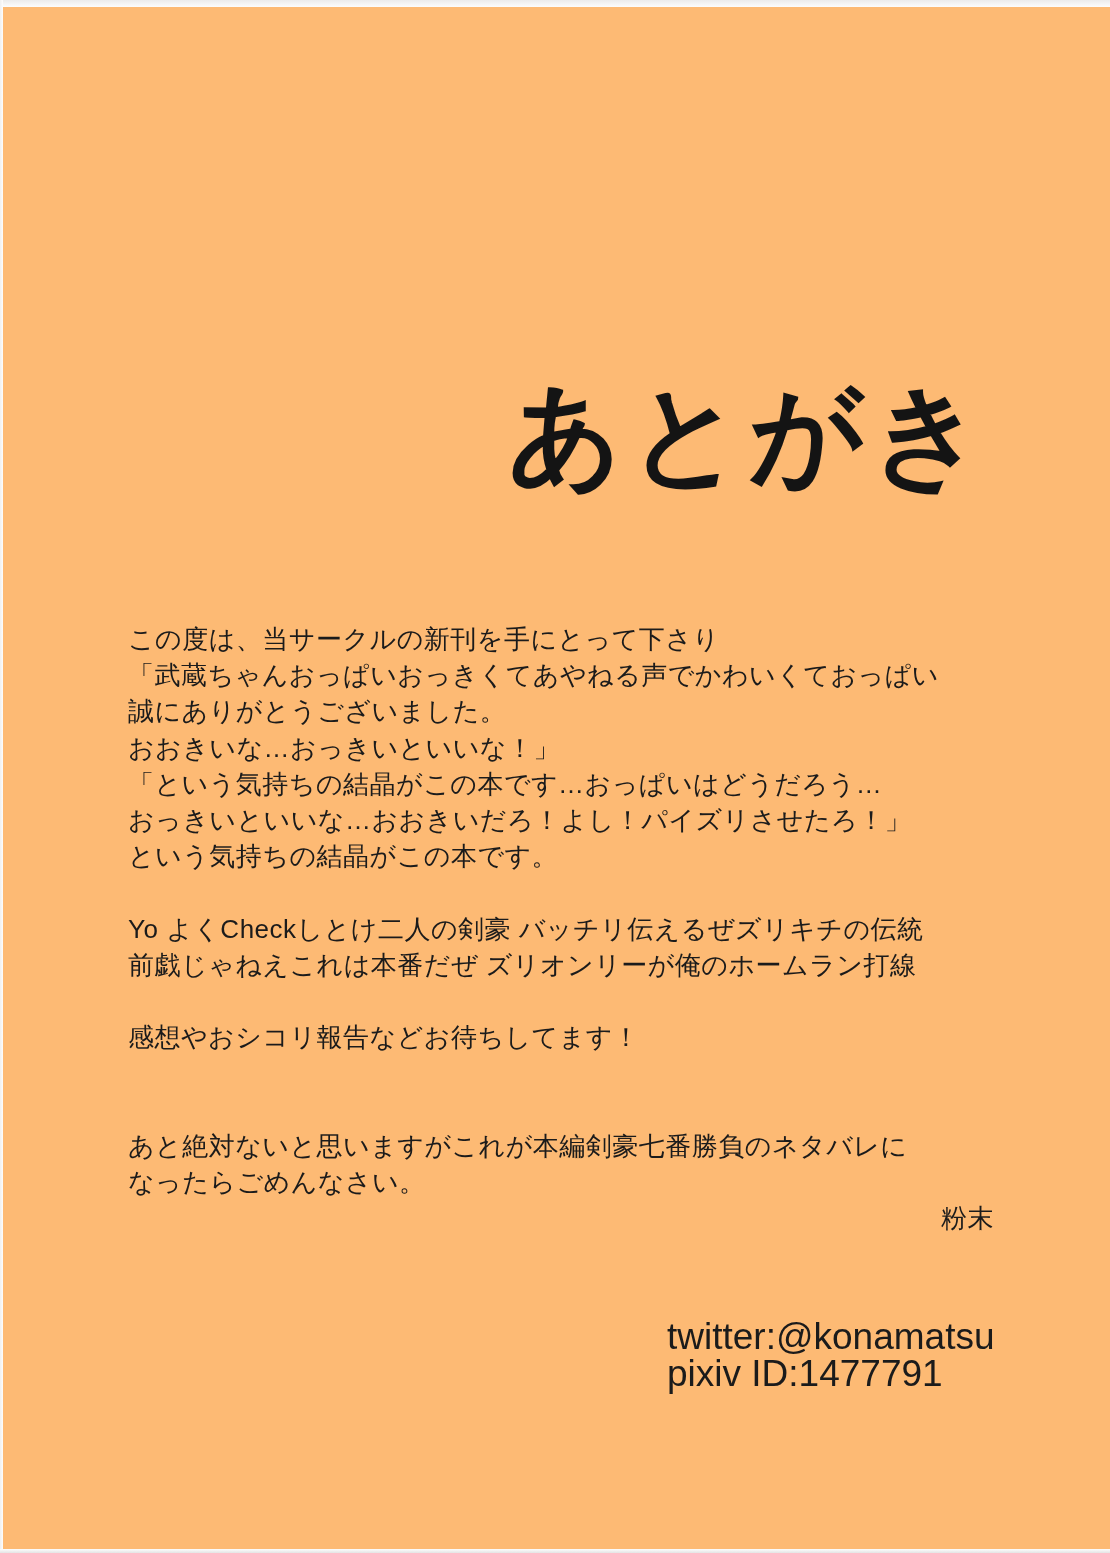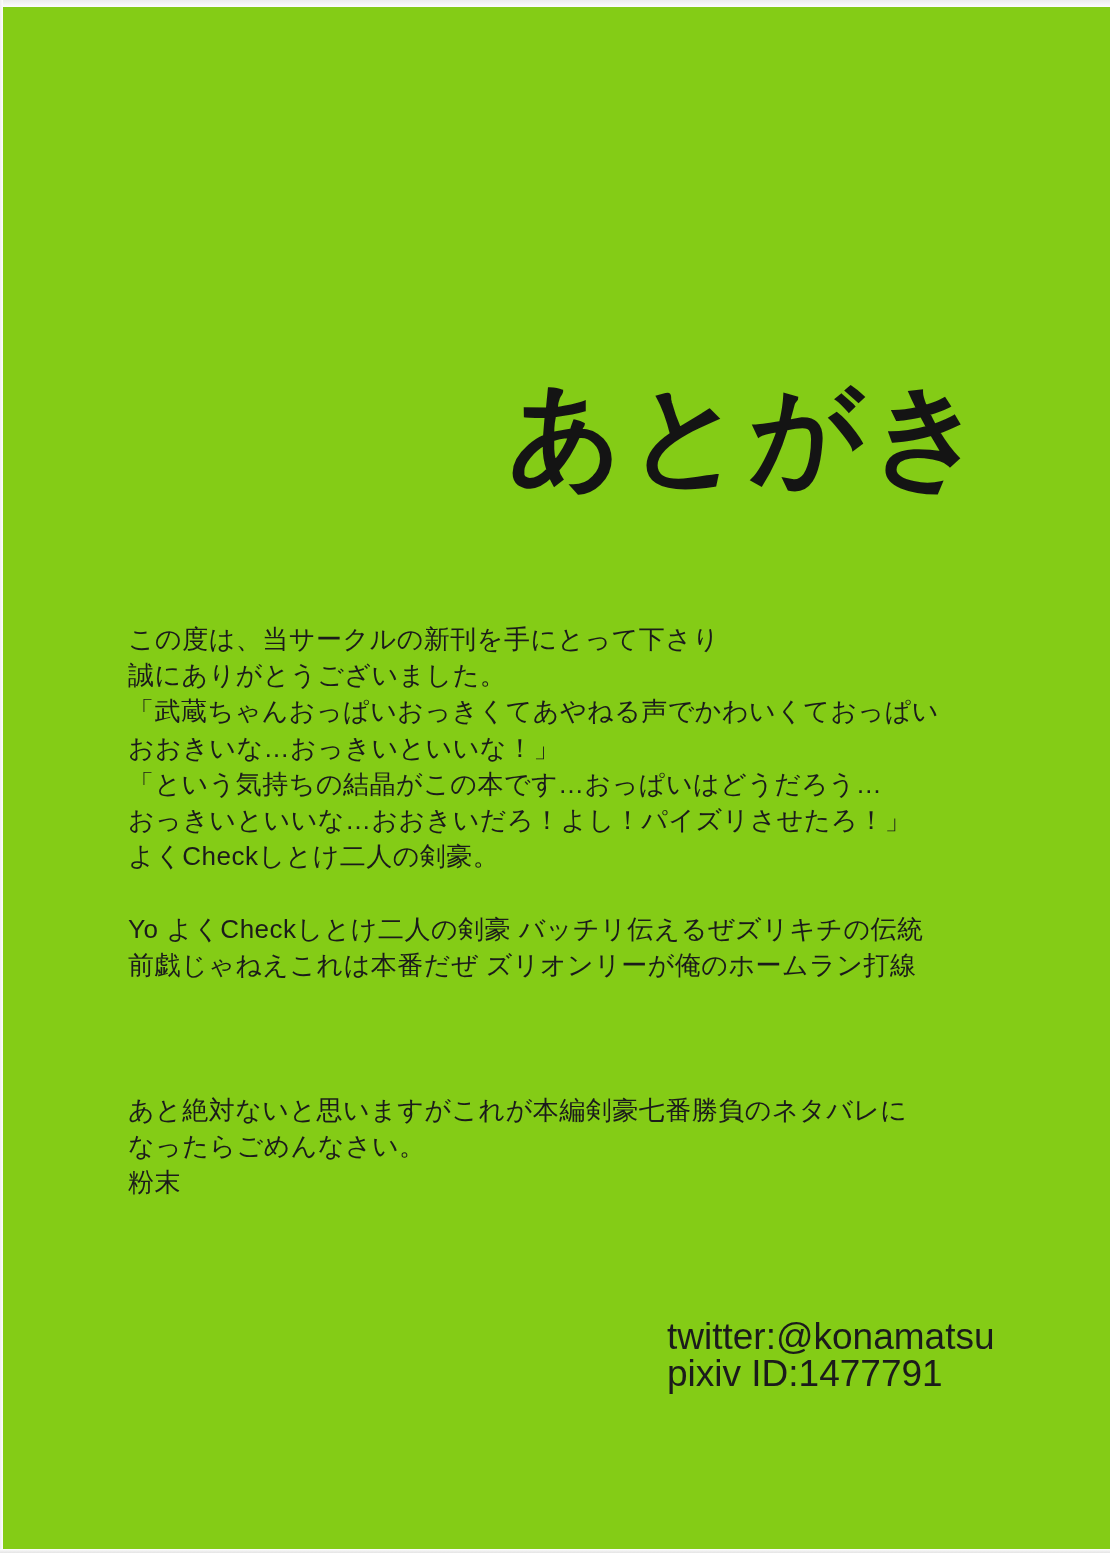--- a/index.html
+++ b/index.html
@@ -4,21 +4,21 @@
 <style>
   html, body {
     margin: 0;
     padding: 0;
     background: #ffffff;
   }
   .page {
     position: relative;
     width: 1110px;
     height: 1553px;
-    background: #84cc16;
+    background: #fdba74;
     color: #1b1b1b;
     font-family: "Liberation Sans", sans-serif;
     overflow: hidden;
   }
   
   .scan-edge-top {
     position: absolute; top: 0; left: 0; right: 0; height: 7px;
     background: linear-gradient(#ebebeb, #fdfdfd);
   }
   .scan-edge-bottom {
@@ -50,21 +50,21 @@
     line-height: 36.2px;
     letter-spacing: 0.5px;
     white-space: nowrap;
     color: #1b1b1b;
   }
   .afterword .line {
     min-height: 36.2px;
   }
   .afterword .sig-line {
     min-height: 36.2px;
-    text-align: left;
+    text-align: right;
     padding-right: 2px;
   }
   .contact {
     position: absolute;
     left: 667px;
     top: 1318px;
     font-size: 37px;
     line-height: 37px;
     color: #1b1b1b;
     white-space: nowrap;
@@ -75,30 +75,31 @@
 
 <div class="page">
   <div class="scan-edge-top"></div>
   <div class="scan-edge-left"></div>
   <div class="scan-edge-bottom"></div>
 
   <div class="title">あとがき</div>
 
   <div class="afterword">
     <div class="line">この度は、当サークルの新刊を手にとって下さり</div>
+    <div class="line">「武蔵ちゃんおっぱいおっきくてあやねる声でかわいくておっぱい</div>
     <div class="line">誠にありがとうございました。</div>
-    <div class="line">「武蔵ちゃんおっぱいおっきくてあやねる声でかわいくておっぱい</div>
     <div class="line">おおきいな…おっきいといいな！」</div>
     <div class="line">「という気持ちの結晶がこの本です…おっぱいはどうだろう…</div>
     <div class="line">おっきいといいな…おおきいだろ！よし！パイズリさせたろ！」</div>
-    <div class="line">よくCheckしとけ二人の剣豪。</div>
+    <div class="line">という気持ちの結晶がこの本です。</div>
     <div class="line"></div>
     <div class="line">Yo よくCheckしとけ二人の剣豪 バッチリ伝えるぜズリキチの伝統</div>
     <div class="line">前戯じゃねえこれは本番だぜ ズリオンリーが俺のホームラン打線</div>
     <div class="line"></div>
+    <div class="line">感想やおシコリ報告などお待ちしてます！</div>
     <div class="line"></div>
     <div class="line"></div>
     <div class="line">あと絶対ないと思いますがこれが本編剣豪七番勝負のネタバレに</div>
     <div class="line">なったらごめんなさい。</div>
     <div class="sig-line">粉末</div>
   </div>
 
   <div class="contact">
     <div class="line">twitter:@konamatsu</div>
     <div class="line">pixiv ID:1477791</div>

